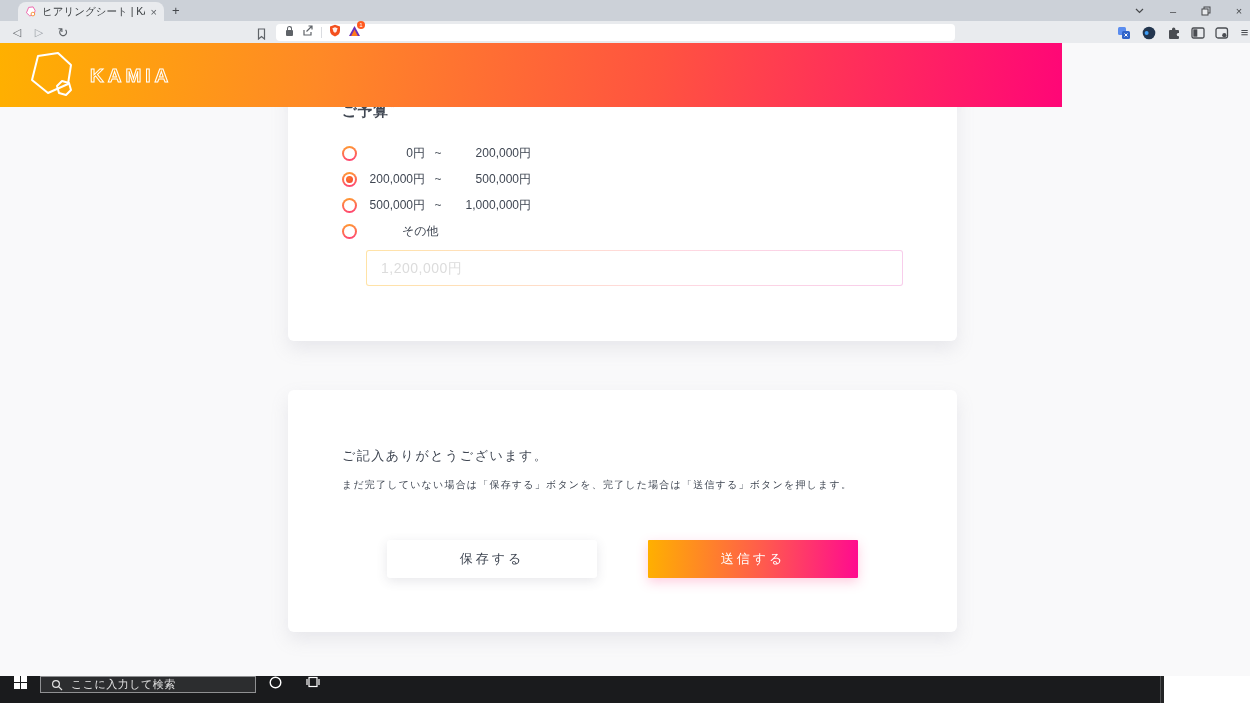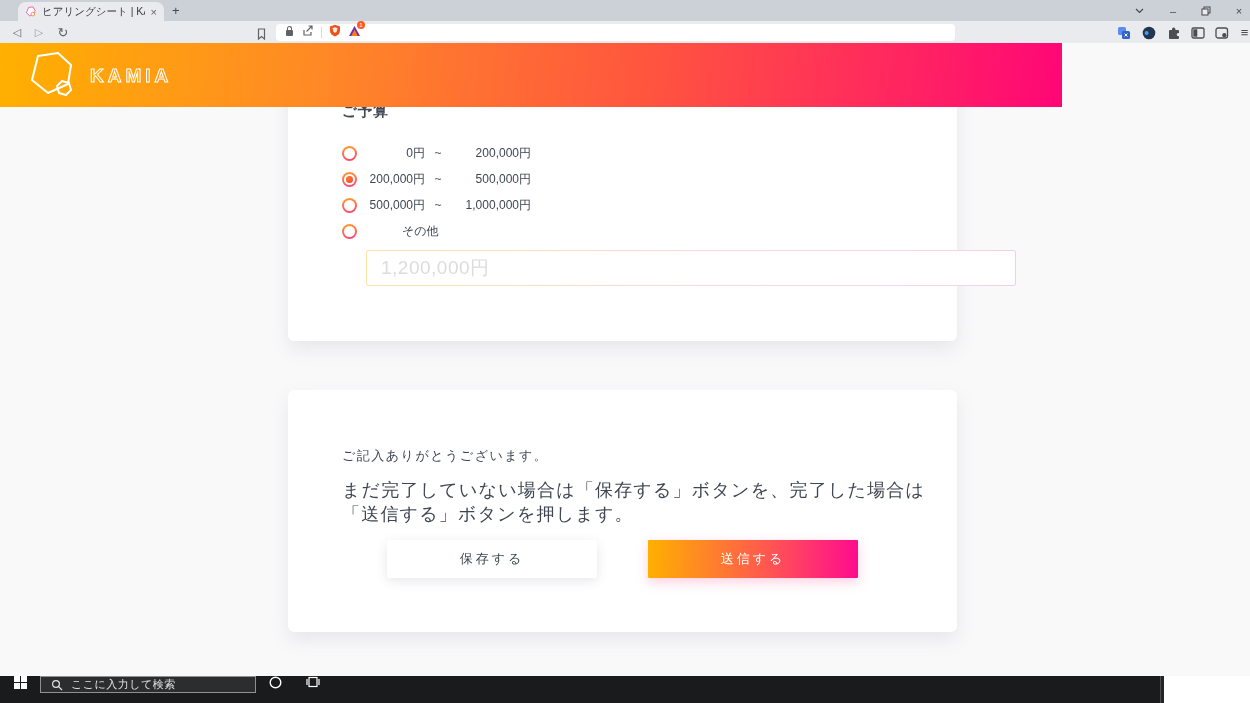--- a/index.html
+++ b/index.html
@@ -71,31 +71,31 @@
            background:linear-gradient(#fff,#fff) padding-box,
                       linear-gradient(170deg,#ffa02e,#ff3d77) border-box;
            position:relative; }
   .radio.checked::after { content:""; position:absolute; left:2px; top:2px; width:7px;
            height:7px; border-radius:50%;
            background:radial-gradient(circle at 40% 35%, #ff7a30, #f23d2e); }
   .r-from, .r-to { text-align:right; }
   .r-tilde { text-align:center; color:#555c66; }
   .r-other { grid-column:2 / span 3; justify-self:start;margin-left:43px; }
 
-  .other-input { position:absolute; left:78px; top:167px; width:650px; height:36px;
+  .other-input { position:absolute; left:78px; top:167px; width:537px; height:36px;
            border:1px solid transparent; border-radius:3px;
            background:linear-gradient(#fff,#fff) padding-box,
                       linear-gradient(90deg,#ffe3a6,#ffd9e0 55%,#f8cdeb) border-box;
-           padding:0 14px; font-size:19px; color:#3f4652; outline:none;
+           padding:0 14px; font-size:14px; color:#3f4652; outline:none;
            font-family:"Liberation Sans",sans-serif; }
   .other-input::placeholder { color:#dcdcdc; letter-spacing:.5px; }
 
   .finish-thanks { position:absolute; left:54px; top:57px; font-size:13px; color:#3f4652;
                    letter-spacing:1.5px; }
-  .finish-instr  { position:absolute; left:54px; top:88px; font-size:18px; color:#3f4652;
+  .finish-instr  { position:absolute; left:54px; top:88px; font-size:10px; color:#3f4652;
                    letter-spacing:1.2px; }
   .btn { position:absolute; top:150px; width:210px; height:38px; border:none;
          border-radius:3px; font-size:13px; letter-spacing:3px; cursor:pointer;
          font-family:"Liberation Sans",sans-serif; }
   .btn-save { left:99px; background:#fff; color:#3f4652;
               box-shadow:0 3px 12px rgba(60,60,80,.12); }
   .btn-submit { left:360px; background:linear-gradient(92deg,#ffb000 0%,#ff5a4e 55%,#ff0b8f 100%);
               color:#fff; border-radius:1px; box-shadow:0 4px 12px rgba(255,60,130,.25); }
 
   

